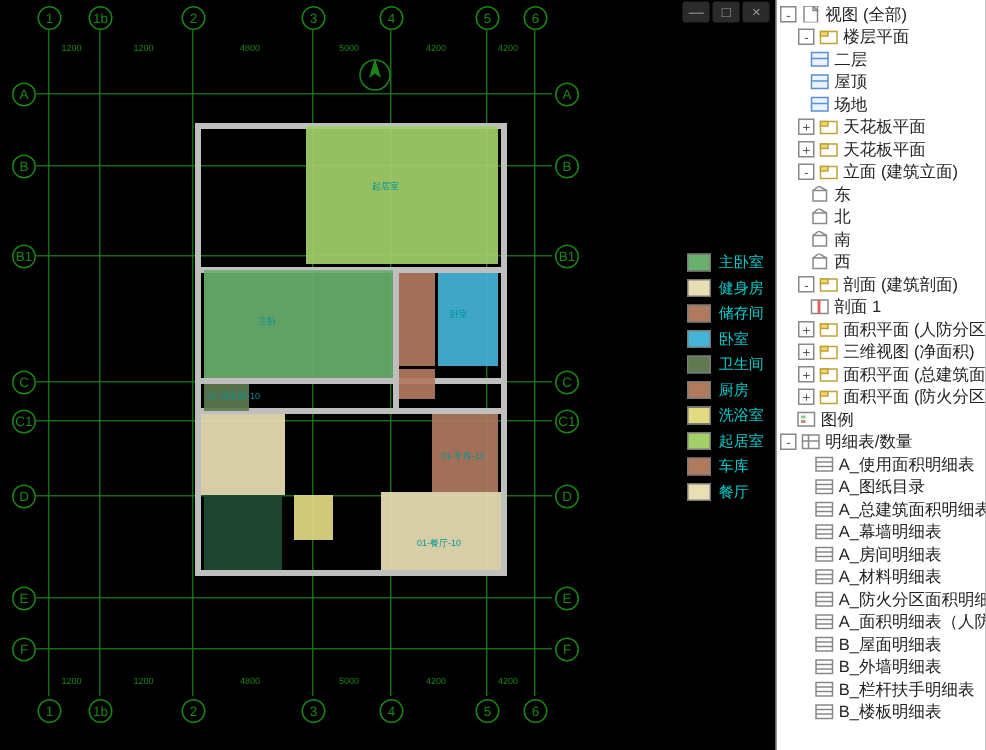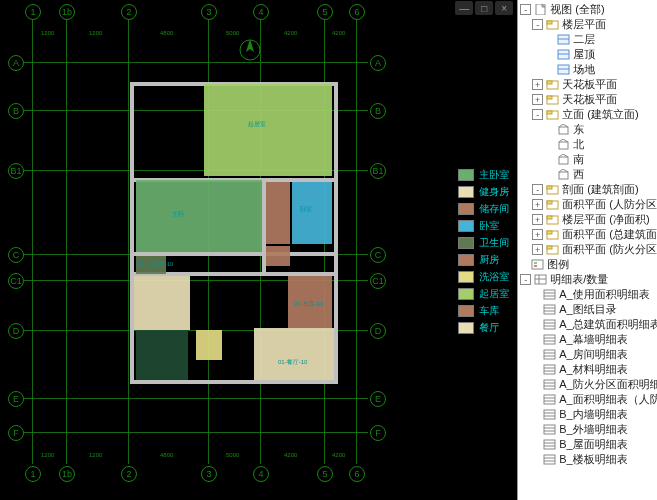--- a/index.html
+++ b/index.html
@@ -24,21 +24,21 @@
 .sidebar::-webkit-scrollbar{width:12px}
 .sidebar::-webkit-scrollbar-track{background:#e9e9e9}
 .sidebar::-webkit-scrollbar-thumb{background:#c0c0c0;border:1px solid #aaa}
 .tree{padding:2px 0;font-size:11px;color:#222}
 .node{display:flex;align-items:center;height:15px;padding-right:2px;white-space:nowrap;cursor:default}
 .exp{width:9px;height:9px;border:1px solid #888;color:#555;font-size:9px;line-height:8px;text-align:center;margin-right:3px;flex:none;display:inline-flex;align-items:center;justify-content:center}
 .noexp{width:11px;flex:none}
 .ic{width:13px;height:11px;margin-right:3px;flex:none;display:inline-flex;align-items:center;justify-content:center}
 .ic svg{width:13px;height:11px}
 .bold{font-weight:700}
-.d0{padding-left:2px}.d1{padding-left:14px}.d2{padding-left:28px}
+.d0{padding-left:2px}.d1{padding-left:14px}.d2{padding-left:11px}
 </style>
 </head>
 <body>
 
 <div class="app">
   <div class="canvas">
     <div class="titlebar">
       <div class="tbtn">—</div>
       <div class="tbtn">□</div>
       <div class="tbtn">×</div>
@@ -306,39 +306,49 @@
         <div class="node d1">
           <span class="exp">-</span>
           <span class="ic">
             <svg viewBox="0 0 13 11">
               <rect x="1" y="2" width="11" height="8" fill="#fff" stroke="#bfa23a"></rect>
               <rect x="1" y="2" width="5" height="3" fill="#f2d96a" stroke="#bfa23a"></rect>
             </svg>
           </span>
           <span>剖面 (建筑剖面)</span>
         </div>
+        <div class="node d2">
+          <span class="noexp"></span>
+          <span class="ic">
+            <svg viewBox="0 0 13 11">
+              <rect x="1" y="1" width="11" height="9" fill="#fff" stroke="#888"></rect>
+              <line x1="6" y1="1" x2="6" y2="10" stroke="#d66" stroke-width="2"></line>
+            </svg>
+          </span>
+          <span>剖面 1</span>
+        </div>
         <div class="node d1">
           <span class="exp">+</span>
           <span class="ic">
             <svg viewBox="0 0 13 11">
               <rect x="1" y="2" width="11" height="8" fill="#fff" stroke="#bfa23a"></rect>
               <rect x="1" y="2" width="5" height="3" fill="#f2d96a" stroke="#bfa23a"></rect>
             </svg>
           </span>
           <span>面积平面 (人防分区面积)</span>
         </div>
         <div class="node d1">
           <span class="exp">+</span>
           <span class="ic">
             <svg viewBox="0 0 13 11">
               <rect x="1" y="2" width="11" height="8" fill="#fff" stroke="#bfa23a"></rect>
               <rect x="1" y="2" width="5" height="3" fill="#f2d96a" stroke="#bfa23a"></rect>
             </svg>
           </span>
-          <span>楼层平面 (净面积)</span>
+          <span>三维视图 (净面积)</span>
         </div>
         <div class="node d1">
           <span class="exp">+</span>
           <span class="ic">
             <svg viewBox="0 0 13 11">
               <rect x="1" y="2" width="11" height="8" fill="#fff" stroke="#bfa23a"></rect>
               <rect x="1" y="2" width="5" height="3" fill="#f2d96a" stroke="#bfa23a"></rect>
             </svg>
           </span>
           <span>面积平面 (总建筑面积)</span>
@@ -465,21 +475,21 @@
         </div>
         <div class="node d1">
           <span class="noexp"></span>
           <span class="ic">
             <svg viewBox="0 0 13 11">
               <rect x="1" y="1" width="11" height="9" fill="#fff" stroke="#888"></rect>
               <line x1="1" y1="4" x2="12" y2="4" stroke="#888"></line>
               <line x1="1" y1="7" x2="12" y2="7" stroke="#888"></line>
             </svg>
           </span>
-          <span>B_内墙明细表</span>
+          <span>B_屋面明细表</span>
         </div>
         <div class="node d1">
           <span class="noexp"></span>
           <span class="ic">
             <svg viewBox="0 0 13 11">
               <rect x="1" y="1" width="11" height="9" fill="#fff" stroke="#888"></rect>
               <line x1="1" y1="4" x2="12" y2="4" stroke="#888"></line>
               <line x1="1" y1="7" x2="12" y2="7" stroke="#888"></line>
             </svg>
           </span>
@@ -487,21 +497,21 @@
         </div>
         <div class="node d1">
           <span class="noexp"></span>
           <span class="ic">
             <svg viewBox="0 0 13 11">
               <rect x="1" y="1" width="11" height="9" fill="#fff" stroke="#888"></rect>
               <line x1="1" y1="4" x2="12" y2="4" stroke="#888"></line>
               <line x1="1" y1="7" x2="12" y2="7" stroke="#888"></line>
             </svg>
           </span>
-          <span>B_屋面明细表</span>
+          <span>B_栏杆扶手明细表</span>
         </div>
         <div class="node d1">
           <span class="noexp"></span>
           <span class="ic">
             <svg viewBox="0 0 13 11">
               <rect x="1" y="1" width="11" height="9" fill="#fff" stroke="#888"></rect>
               <line x1="1" y1="4" x2="12" y2="4" stroke="#888"></line>
               <line x1="1" y1="7" x2="12" y2="7" stroke="#888"></line>
             </svg>
           </span>

